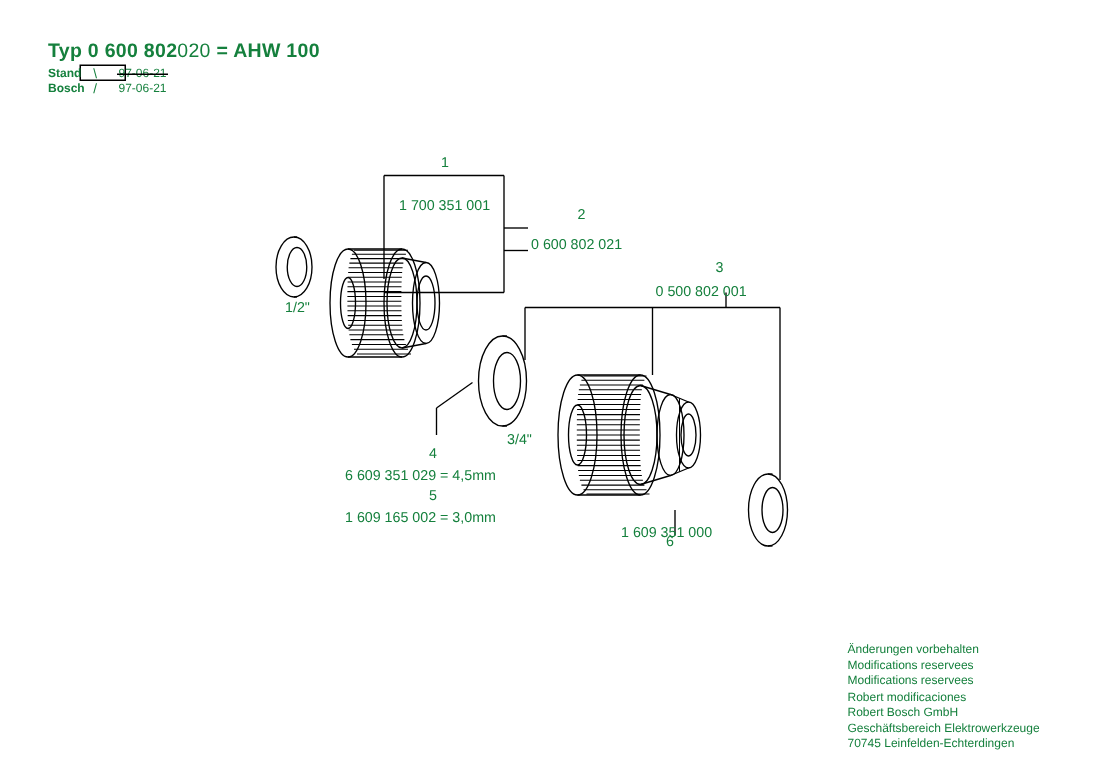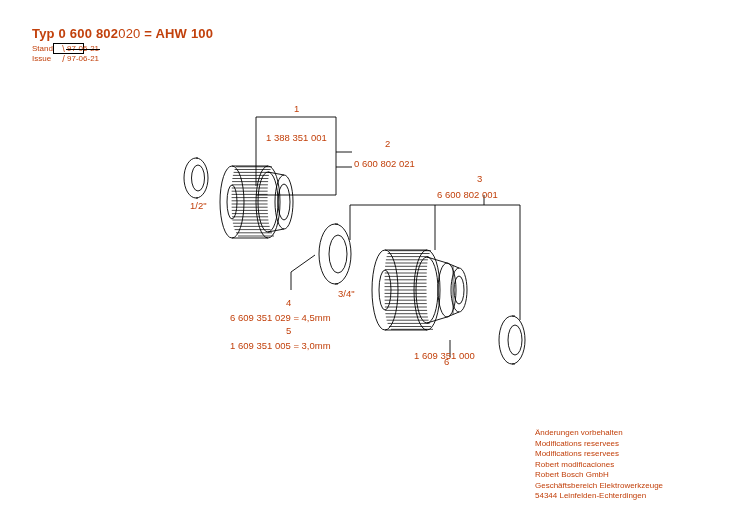--- a/index.html
+++ b/index.html
@@ -6,21 +6,21 @@
     margin: 0;
     padding: 0;
     background: #ffffff;
   }
   #page {
     position: relative;
     width: 730px;
     height: 516px;
     background: #ffffff;
     font-family: "Liberation Sans", sans-serif;
-    color: #c2410c;
+    color: #15803d;
     overflow: hidden;
   }
 
   
   #header {
     position: absolute;
     left: 32px;
     top: 26px;
   }
   .title-line {
@@ -41,28 +41,30 @@
     font-size: 8px;
     line-height: 10px;
   }
   .stand-row {
     display: flex;
     align-items: center;
     white-space: nowrap;
   }
   .stand-label {
     width: 28px;
+    font-weight: bold;
   }
   .stand-brace {
     width: 7px;
     text-align: center;
     font-size: 9px;
   }
   .stand-val {
     position: relative;
+    margin-left: 12px;
   }
   .stand-val.strike::after {
     content: "";
     position: absolute;
     left: -1px;
     right: -1px;
     top: 50%;
     height: 1px;
     background: #000;
   }
@@ -87,21 +89,21 @@
   .callout {
     position: absolute;
     font-size: 9.5px;
     white-space: nowrap;
   }
   .ctr { text-align: center; }
 
   
   #footer {
     position: absolute;
-    left: 535px;
+    left: 565px;
     top: 428px;
     font-size: 8px;
     line-height: 10.5px;
   }
   #footer .b {
     font-weight: normal;
   }
 </style>
 </head>
 <body>
@@ -117,21 +119,21 @@
   </div>
 
   <div class="stand-box"></div>
   <div id="stand-block">
     <div class="stand-row">
       <span class="stand-label">Stand</span>
       <span class="stand-brace">\</span>
       <span class="stand-val strike">97-06-21</span>
     </div>
     <div class="stand-row">
-      <span class="stand-label">Issue</span>
+      <span class="stand-label">Bosch</span>
       <span class="stand-brace">/</span>
       <span class="stand-val">97-06-21</span>
     </div>
   </div>
 
   <svg id="diagram" viewBox="0 0 730 516" xmlns="http://www.w3.org/2000/svg">
     <defs>
       <style>
         .ln { stroke:#000; stroke-width:0.9; fill:none; }
         .pt { stroke:#000; stroke-width:0.9; fill:none; }
@@ -278,43 +280,43 @@
 
     <g transform="translate(512,340)">
       <ellipse class="pt" cx="0" cy="0" rx="13" ry="24"></ellipse>
       <ellipse class="pt" cx="3" cy="0" rx="7" ry="15"></ellipse>
       <path class="pt" d="M0,-24 L3,-24"></path>
       <path class="pt" d="M0,24 L3,24"></path>
     </g>
   </svg>
 
   <div class="callout ctr" style="left:294px; top:103px;">1</div>
-  <div class="callout" style="left:266px; top:132px;">1 388 351 001</div>
+  <div class="callout" style="left:266px; top:132px;">1 700 351 001</div>
 
   <div class="callout ctr" style="left:385px; top:138px;">2</div>
   <div class="callout" style="left:354px; top:158px;">0 600 802 021</div>
 
   <div class="callout ctr" style="left:477px; top:173px;">3</div>
-  <div class="callout" style="left:437px; top:189px;">6 600 802 001</div>
+  <div class="callout" style="left:437px; top:189px;">0 500 802 001</div>
 
   <div class="callout ctr" style="left:286px; top:297px;">4</div>
   <div class="callout" style="left:230px; top:312px;">6 609 351 029 = 4,5mm</div>
 
   <div class="callout ctr" style="left:286px; top:325px;">5</div>
-  <div class="callout" style="left:230px; top:340px;">1 609 351 005 = 3,0mm</div>
+  <div class="callout" style="left:230px; top:340px;">1 609 165 002 = 3,0mm</div>
 
   <div class="callout ctr" style="left:444px; top:356px;">6</div>
   <div class="callout" style="left:414px; top:350px;">1 609 351 000</div>
 
   <div class="callout" style="left:190px; top:200px;">1/2"</div>
   <div class="callout" style="left:338px; top:288px;">3/4"</div>
 
   <div id="footer">
     <div>Änderungen vorbehalten</div>
     <div>Modifications reservees</div>
     <div>Modifications reservees</div>
     <div>Robert modificaciones</div>
     <div class="b">Robert Bosch GmbH</div>
     <div class="b">Geschäftsbereich Elektrowerkzeuge</div>
-    <div class="b">54344 Leinfelden-Echterdingen</div>
+    <div class="b">70745 Leinfelden-Echterdingen</div>
   </div>
 
 </div>
 
 </body></html>

